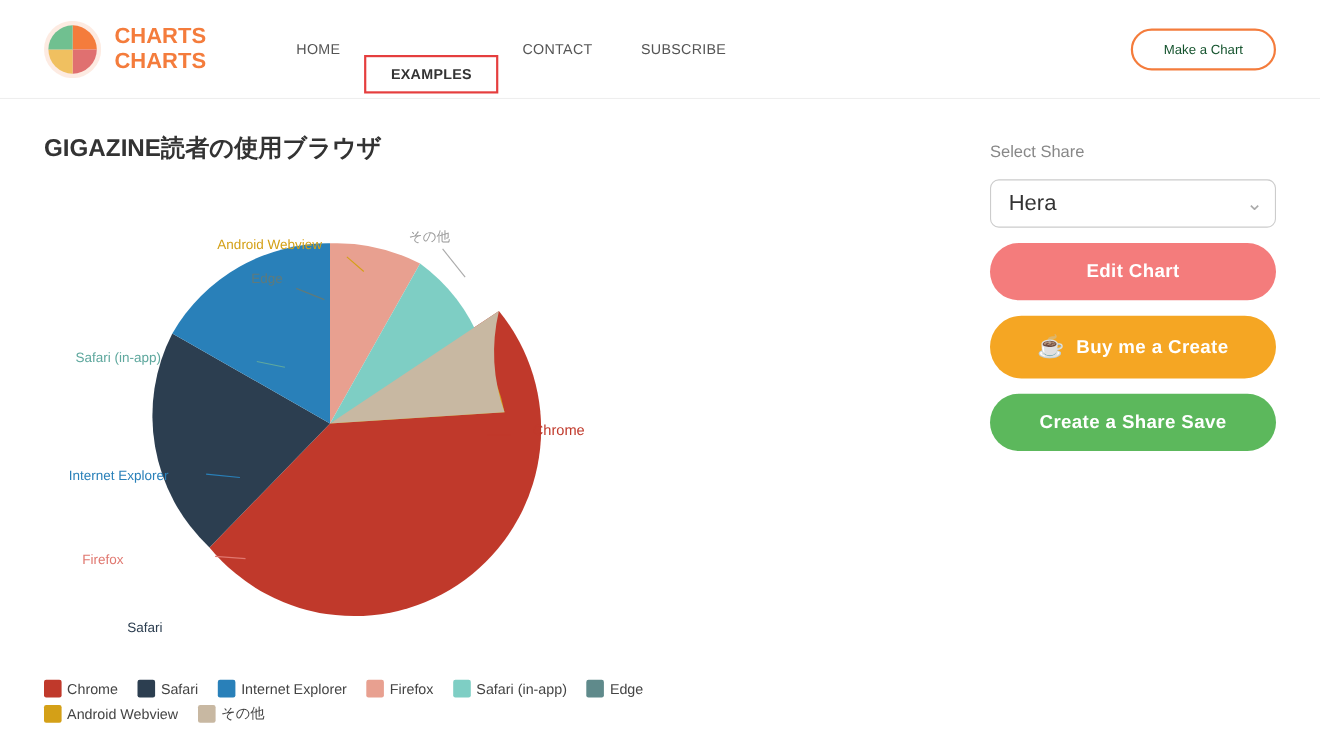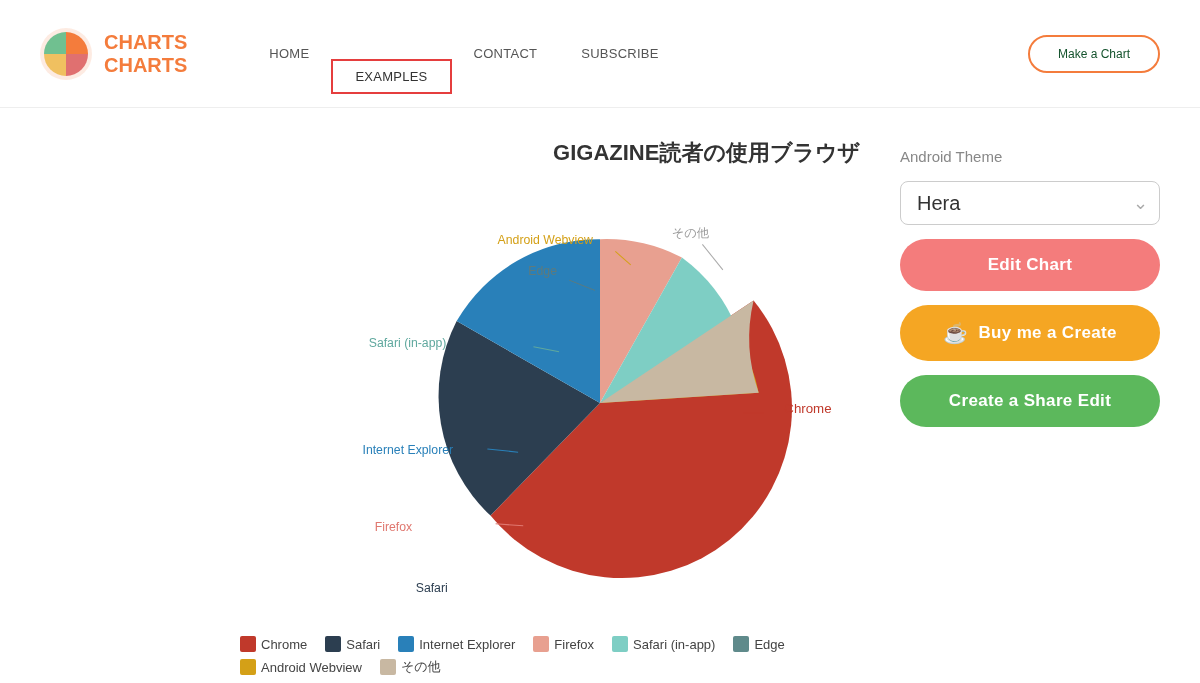--- a/index.html
+++ b/index.html
@@ -3,21 +3,21 @@
   <meta charset="utf-8">
   <style>
     * { box-sizing: border-box; margin: 0; padding: 0; }
     body { font-family: 'Segoe UI', Arial, sans-serif; background: #fff; color: #333; }
 
     
     header {
       display: flex;
       align-items: center;
       padding: 0 40px;
-      height: 108px;
+      height: 90px;
       border-bottom: 1px solid #eee;
     }
     .logo {
       display: flex;
       align-items: center;
       gap: 12px;
       text-decoration: none;
       margin-right: 60px;
     }
     .logo-icon {
@@ -41,21 +41,21 @@
       font-size: 13px;
       color: #555;
       cursor: pointer;
       text-decoration: none;
       font-weight: 500;
       letter-spacing: 0.02em;
     }
     .nav-item.active {
       border: 2.5px solid #e53e3e;
       color: #333;
-      font-weight: 400;
+      font-weight: 700;
       margin-top: 46px;
     }
     .make-chart-btn {
       margin-left: auto;
       padding: 10px 28px;
       border: 2px solid #f47c3c;
       border-radius: 30px;
       background: #fff;
       color: #14532d;
       font-size: 12px;
@@ -69,21 +69,21 @@
       display: flex;
       padding: 30px 40px 20px 40px;
       gap: 40px;
     }
 
     
     .chart-area {
       flex: 1;
       display: flex;
       flex-direction: column;
-      align-items: flex-end;
+      align-items: flex-start;
     }
     .chart-title {
       font-size: 22px;
       font-weight: 700;
       margin-bottom: 20px;
       text-align: center;
     }
     .chart-wrapper {
       position: relative;
       width: 520px;
@@ -280,36 +280,36 @@
         <span>Android Webview</span>
       </div>
       <div class="legend-item">
         <div class="legend-color" style="background:#c8b8a2"></div>
         <span>その他</span>
       </div>
     </div>
   </div>
 
   <div class="sidebar">
-    <div class="select-theme-label">Android Theme</div>
+    <div class="select-theme-label">Select Share</div>
 
     <div class="theme-select-wrapper">
       <select class="theme-select">
         <option>Hera</option>
         <option>Zeus</option>
         <option>Athena</option>
         <option>Apollo</option>
       </select>
       <span class="select-arrow">⌄</span>
     </div>
 
     <button class="btn btn-edit">Edit Chart</button>
 
     <button class="btn btn-coffee">
       <span class="coffee-icon">☕</span>
       <span>Buy me a Create</span>
     </button>
 
 
-    <button class="btn btn-share">Create a Share Edit</button>
+    <button class="btn btn-share">Create a Share Save</button>
   </div>
 
 </div>
 
 </body></html>

